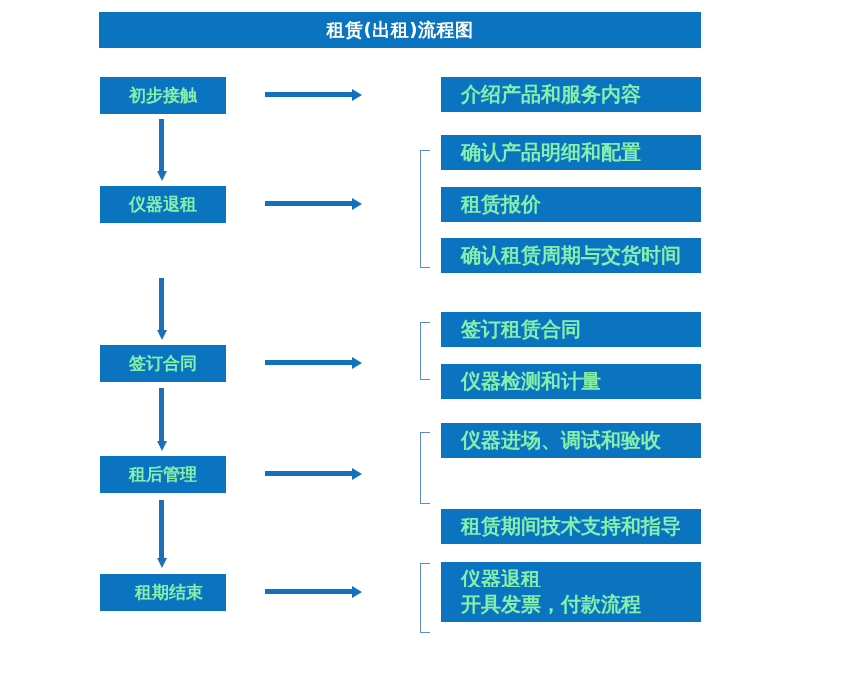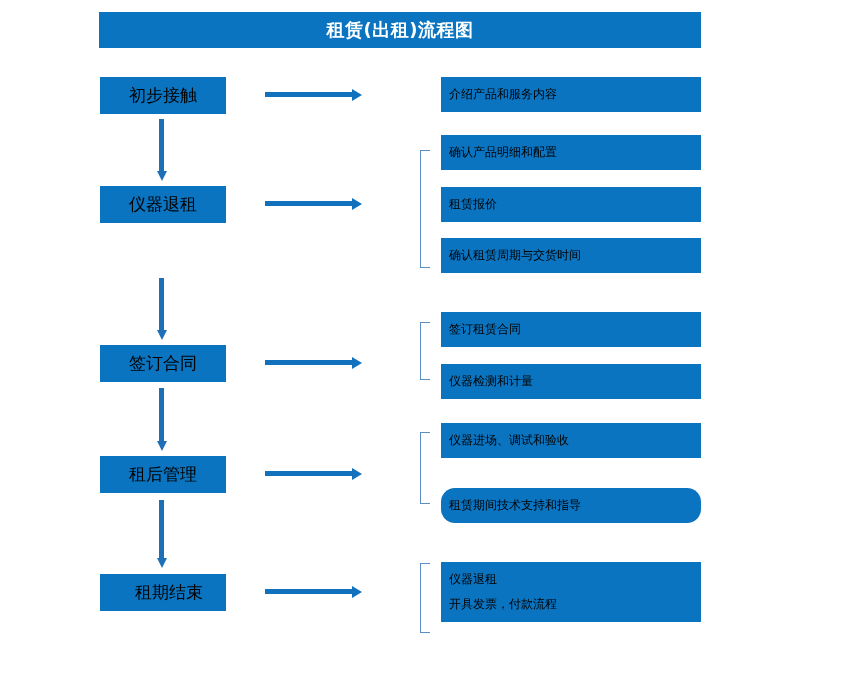--- a/index.html
+++ b/index.html
@@ -33,41 +33,41 @@
     align-items: center;
     justify-content: center;
     letter-spacing: 0.5px;
     white-space: nowrap;
   }
 
   
   .node {
     position: absolute;
     background: #0a74c0;
-    color: #000000;
-    font-weight: normal;
+    color: #86efac;
+    font-weight: bold;
     display: flex;
     align-items: center;
     white-space: nowrap;
     box-sizing: border-box;
   }
   .node.stage {
     left: 100px;
     width: 126px;
     height: 37px;
     font-size: 17px;
     justify-content: center;
   }
   .node.detail {
     left: 441px;
     width: 260px;
     height: 35px;
-    font-size: 12px;
+    font-size: 20px;
     justify-content: flex-start;
-    padding-left: 8px;
+    padding-left: 20px;
   }
 
   
   .v-arrow {
     position: absolute;
     left: 157px;
     width: 8px;
   }
   .v-arrow .shaft {
     position: absolute;
@@ -202,19 +202,19 @@
   <div class="node detail" style="top:187px;">租赁报价</div>
 
   <div class="node detail" style="top:238px;">确认租赁周期与交货时间</div>
 
   <div class="node detail" style="top:312px;">签订租赁合同</div>
 
   <div class="node detail" style="top:364px;">仪器检测和计量</div>
 
   <div class="node detail" style="top:423px;">仪器进场、调试和验收</div>
 
-  <div class="node detail" style="top:488px;border-radius:14px;">租赁期间技术支持和指导</div>
+  <div class="node detail" style="top:509px;">租赁期间技术支持和指导</div>
 
   <div class="node detail" style="top:562px;">仪器退租</div>
 
   <div class="node detail" style="top:587px;">开具发票，付款流程</div>
 
 </div>
 
 </body></html>

